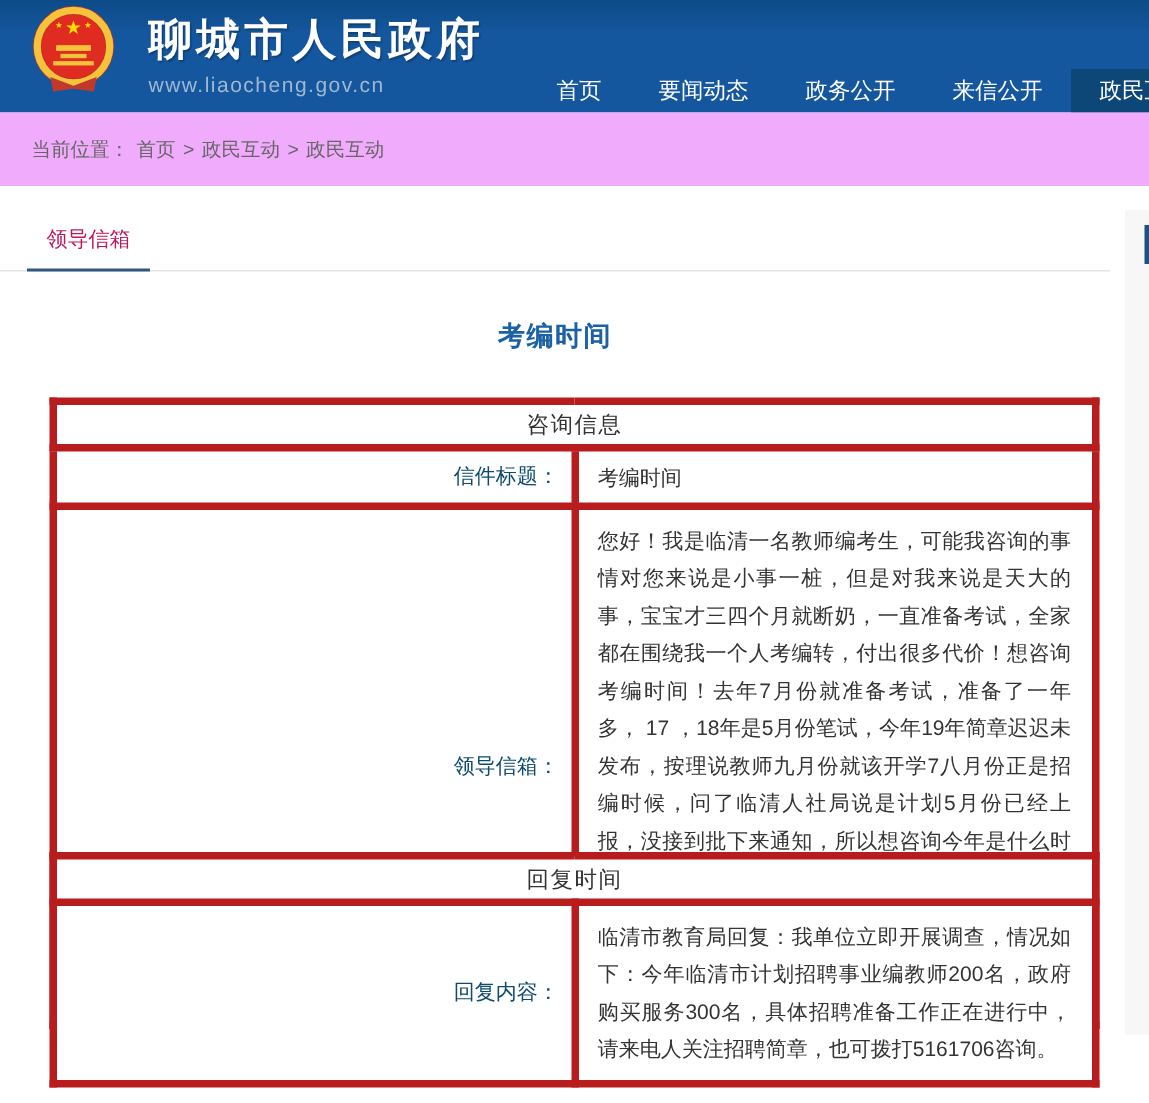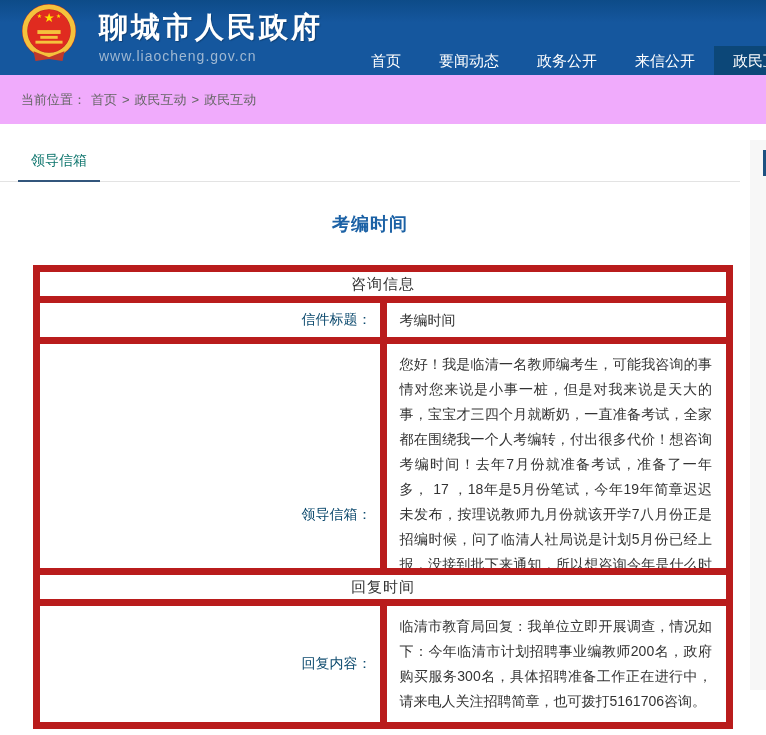--- a/index.html
+++ b/index.html
@@ -42,41 +42,41 @@
   }
   .breadcrumb span { margin-right:5px; }
   .crumb-link { cursor:pointer; }
 
   
   .tab-row {
     position:absolute; top:124px; left:0; width:740px;
     padding:27px 0 0 18px; border-bottom:1px solid #e3e3e3;
   }
   .tab {
-    display:inline-block; color:#0f766e; font-size:14px;
+    display:inline-block; color:#be185d; font-size:14px;
     padding:0 13px 10px 13px; border-bottom:2px solid #33567c;
     margin-bottom:-1px; cursor:pointer;
   }
 
   
   .page-title {
     position:absolute; top:212px; left:0; width:740px;
     text-align:center; color:#1b61a5; font-size:18px; font-weight:bold;
     letter-spacing:1px;
   }
 
   
   table.section {
     position:absolute; left:33px; width:700px;
     border-collapse:collapse; table-layout:fixed;
     font-size:14px; color:#333;
   }
   .section-inquiry { top:265px; }
   .section-reply   { top:568px; }
-  table.section td { border:7px solid #b91c1c; background:#fff; }
+  table.section td { border:5px solid #b91c1c; background:#fff; }
   td.section-head {
     background:#efefef; text-align:center; height:31px;
     color:#333; font-size:15px; letter-spacing:1px;
   }
   td.label {
     width:106px; text-align:right; color:#0c4a6e;
     padding:8px 8px 8px 0; vertical-align:middle; background:#fff;
   }
   td.value {
     padding:8px 14px 8px 13px; line-height:25px; text-align:justify;

